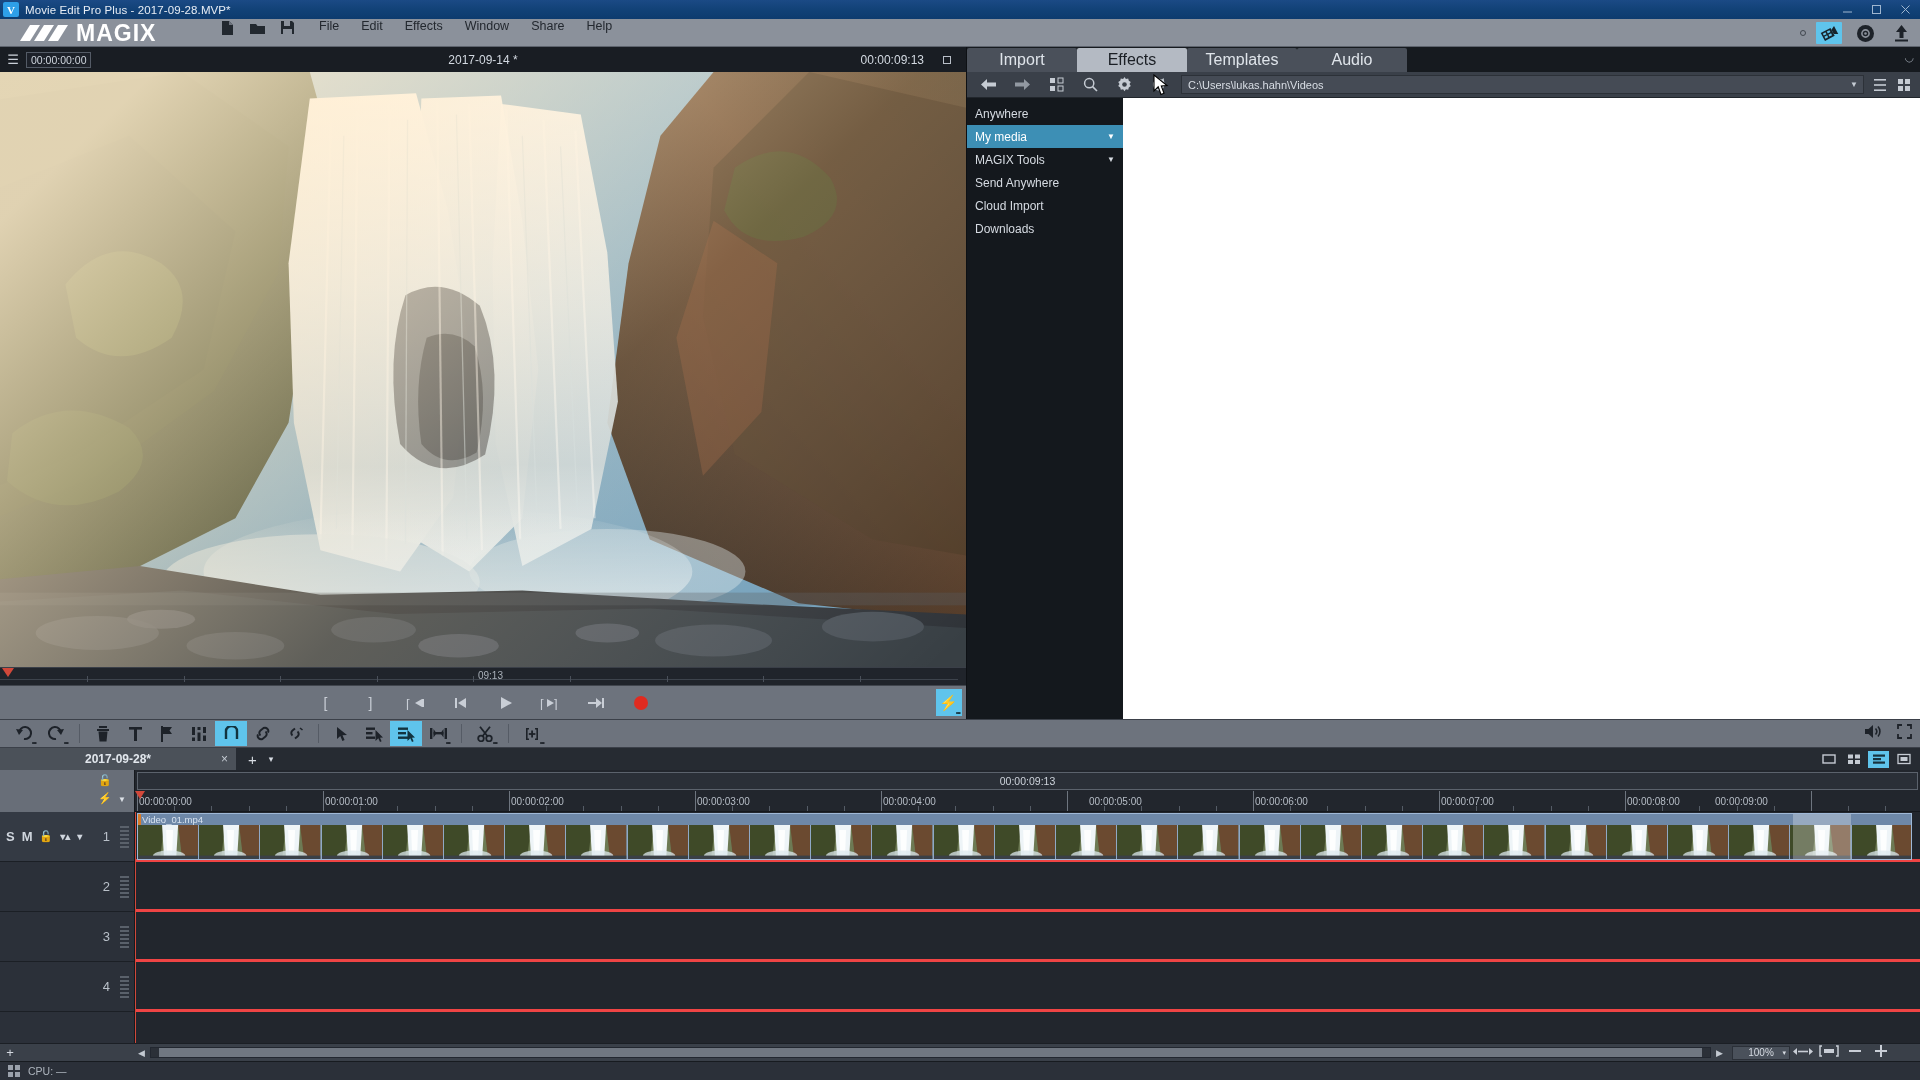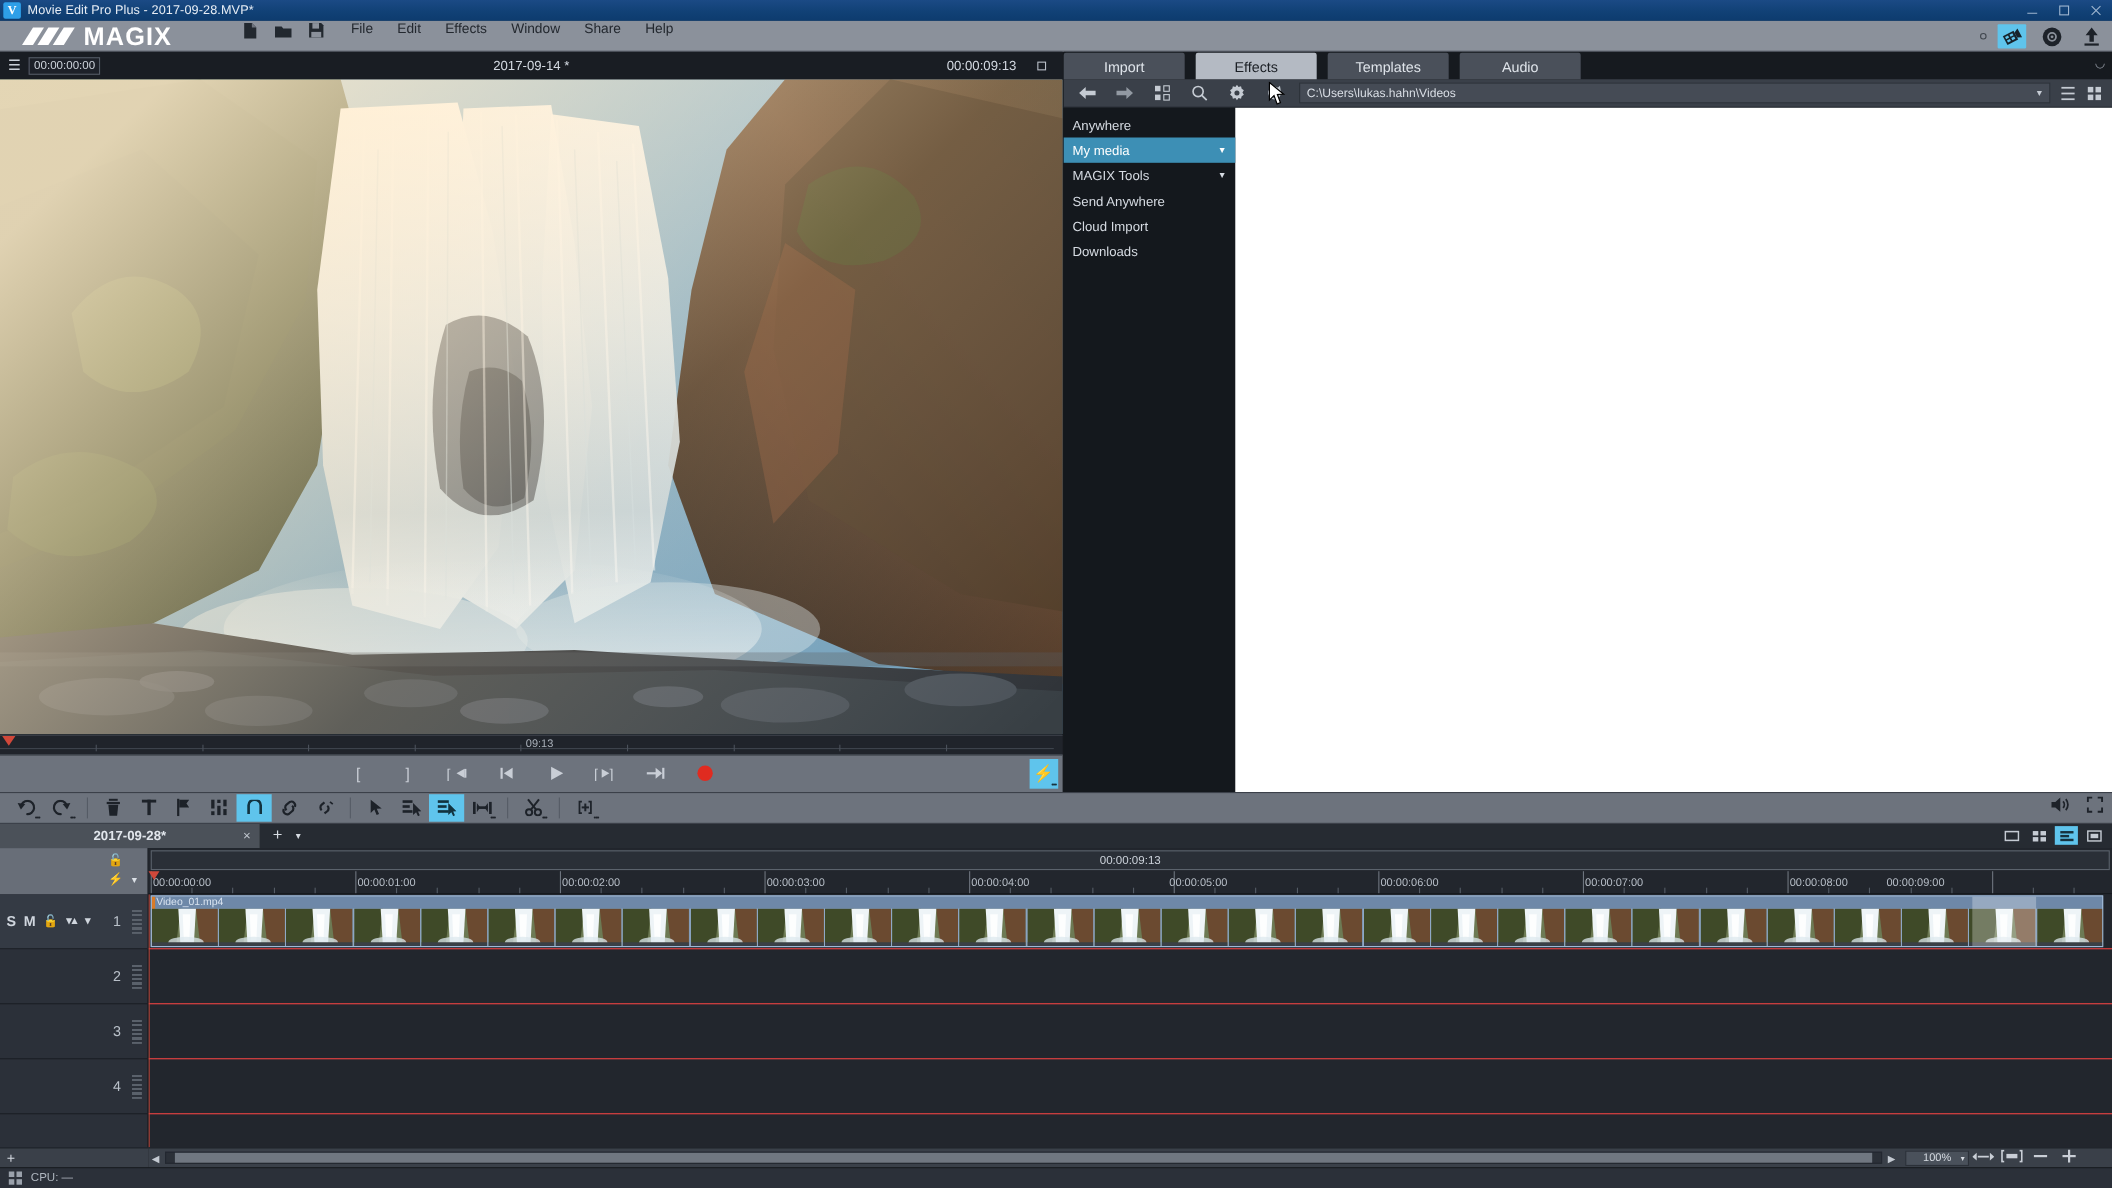--- a/index.html
+++ b/index.html
@@ -84,23 +84,23 @@
   .tp-bolt {
     position: absolute; right: 4px; top: 3px; width: 26px; height: 27px;
     background: #5fc4ec; display: flex; align-items: center; justify-content: center;
     color: #17333f; font-size: 15px;
   }
   .tp-bolt .dots { position: absolute; right: 2px; bottom: 0px; font-size: 7px; color: #18323d; letter-spacing: -1px; }
 
   
   .tabs { height: 25px; flex: 0 0 25px; background: #161a1f; display: flex; align-items: flex-end; position: relative; }
   .tab {
-    height: 24px; min-width: 110px; padding: 0 18px; margin-right: 10px;
+    height: 24px; min-width: 110px; padding: 0 18px; margin-right: 0;
     display: flex; align-items: center; justify-content: center;
-    background: #4a505a; color: #dfe4ea; font-size: 13px;
+    background: #4a505a; color: #dfe4ea; font-size: 16px;
     border-top-left-radius: 2px; border-top-right-radius: 2px;
   }
   .tab.active { background: #b4bac3; color: #1b1f25; }
   .tabs-right { position: absolute; right: 6px; top: 4px; color: #9aa1ab; font-size: 11px; }
 
   .mp-toolbar {
     height: 26px; flex: 0 0 26px; background: #3a4049;
     display: flex; align-items: center; gap: 0; padding: 0 4px;
     border-bottom: 1px solid #21262c;
   }
@@ -174,21 +174,21 @@
     display: flex; align-items: center; justify-content: center;
   }
   .tl-ruler { position: absolute; left: 0; right: 0; bottom: 0; height: 21px; }
   .rl-lbl { position: absolute; bottom: 4px; color: #b6bdc6; font-size: 10px; white-space: nowrap; }
   .rl-major { position: absolute; bottom: 0; width: 1px; height: 20px; background: #6e757f; }
   .rl-minor { position: absolute; bottom: 0; width: 1px; height: 5px; background: #555c66; }
   .tl-ph { position: absolute; left: 0; top: 21px; width: 0; height: 0;
     border-left: 5px solid transparent; border-right: 5px solid transparent; border-top: 8px solid #d1483a; z-index: 6; }
 
   .tl-tracks { flex: 1 1 auto; position: relative; background: #22262d; overflow: hidden; }
-  .trk-lane { height: 50px; border-bottom: 1px solid #ef4444; position: relative; text-decoration: underline; }
+  .trk-lane { height: 50px; border-bottom: 3px solid #ef4444; position: relative; text-decoration: underline; }
   .clip {
     position: absolute; left: 2px; top: 1px; height: 47px;
     background: #7e97b5; border: 1px solid #9fb8d6; overflow: hidden;
   }
   .clip-title { height: 11px; background: #6e88a8; color: #d8e3f0; font-size: 9.5px; padding-left: 4px; line-height: 11px; }
   .clip-strip { position: absolute; left: 0; right: 0; top: 11px; bottom: 0; display: flex; }
   .clip-sel-mark { position: absolute; width: 3px; top: 0; bottom: 0; background: #d97b28; }
   .clip-handle-hl { position: absolute; top: 0; bottom: 0; background: rgba(255,255,255,0.28); }
   .tl-playline { position: absolute; top: 0; bottom: 0; width: 1px; background: #d1483a; z-index: 5; }
 
@@ -802,21 +802,21 @@
             <div class="rl-minor" style="left: 634.4px;"></div>
             <div class="rl-minor" style="left: 671.6px;"></div>
             <div class="rl-minor" style="left: 708.8px;"></div>
             <div class="rl-major" style="left: 746px;"></div>
             <div class="rl-lbl" style="left: 748px;">00:00:04:00</div>
             <div class="rl-minor" style="left: 783.2px;"></div>
             <div class="rl-minor" style="left: 820.4px;"></div>
             <div class="rl-minor" style="left: 857.6px;"></div>
             <div class="rl-minor" style="left: 894.8px;"></div>
             <div class="rl-major" style="left: 932px;"></div>
-            <div class="rl-lbl" style="left: 928px;">00:00:05:00</div>
+            <div class="rl-lbl" style="left: 954px;">00:00:05:00</div>
             <div class="rl-minor" style="left: 969.2px;"></div>
             <div class="rl-minor" style="left: 1006.4px;"></div>
             <div class="rl-minor" style="left: 1043.6px;"></div>
             <div class="rl-minor" style="left: 1080.8px;"></div>
             <div class="rl-major" style="left: 1118px;"></div>
             <div class="rl-lbl" style="left: 1120px;">00:00:06:00</div>
             <div class="rl-minor" style="left: 1155.2px;"></div>
             <div class="rl-minor" style="left: 1192.4px;"></div>
             <div class="rl-minor" style="left: 1229.6px;"></div>
             <div class="rl-minor" style="left: 1266.8px;"></div>

